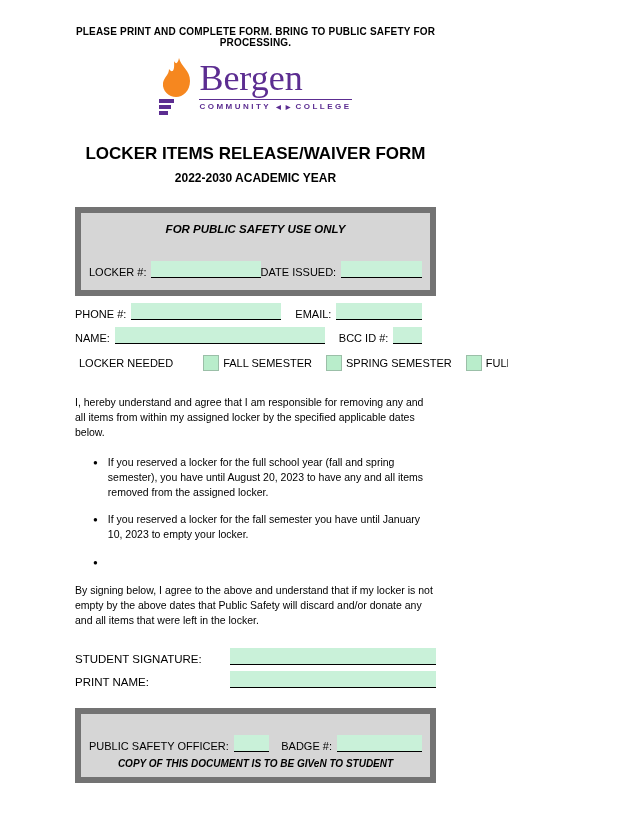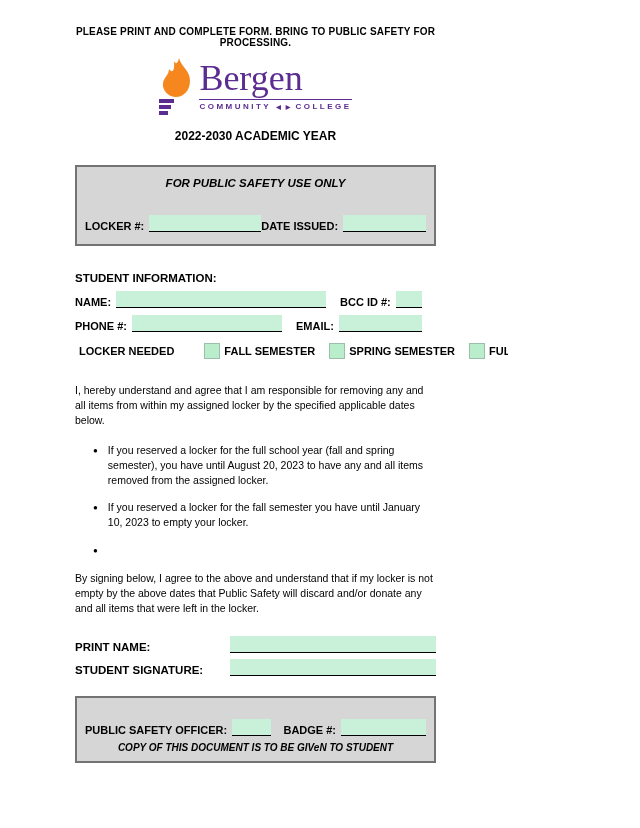--- a/index.html
+++ b/index.html
@@ -19,26 +19,26 @@
   .logo-text { margin-left:6px; color: var(--logo-purple,#5C2D91); }
   .wordmark { font-family:"Liberation Serif", serif; font-size:36px; line-height:40px; font-weight:500; }
   .logo-sub { display:flex; align-items:center; justify-content:center; gap:5px;
               font-size:8px; letter-spacing:2.5px; font-weight:bold; margin-top:1px;
               border-top:1px solid var(--logo-purple,#5C2D91); padding-top:2px; }
   .logo-arrow { font-size:6px; letter-spacing:0; }
 
   .doc-title { text-align:center; font-weight:bold; font-size:17px; margin-top:22px; }
   .doc-subtitle { text-align:center; font-weight:bold; font-size:12px; margin-top:7px; }
 
-  .gray-box { background: var(--box-gray,#d6d6d6); border:2px solid #737373; padding:10px 8px 12px 8px; }
+  .gray-box { background: var(--box-gray,#d6d6d6); border:6px solid #737373; padding:10px 8px 12px 8px; }
   .ps-box { margin-top:22px; }
   .ps-title { text-align:center; font-weight:bold; font-style:italic; font-size:11.5px; }
   .ps-row { display:flex; align-items:flex-end; margin-top:26px; }
 
-  .lbl { font-weight:bold; font-size:11px; white-space:nowrap; }
+  .lbl { font-weight:normal; font-size:11px; white-space:nowrap; }
   .field {
     display:inline-block; height:17px;
     background: var(--field-green,#c9f1d9);
     border-bottom:1px solid #000;
     margin-left:5px;
   }
   .w135 { width:135px; } .w100 { width:100px; } .w210 { width:210px; }
   .w150 { width:150px; } .w85 { width:85px; }
   .grow { flex:1 1 auto; }
   .spacer { flex:1 1 auto; }
@@ -88,46 +88,46 @@
       <div class="wordmark">Bergen</div>
       <div class="logo-sub">
         <span>COMMUNITY</span>
         <span class="logo-arrow">◀</span>
         <span class="logo-arrow">▶</span>
         <span>COLLEGE</span>
       </div>
     </div>
   </div>
 
+  <div class="doc-title">LOCKER ITEMS RELEASE/WAIVER FORM</div>
   <div class="doc-subtitle">2022-2030 ACADEMIC YEAR</div>
 
   <div class="gray-box ps-box">
     <div class="ps-title">FOR PUBLIC SAFETY USE ONLY</div>
     <div class="ps-row">
       <span class="lbl">LOCKER #:</span>
       <span class="field w135"></span>
       <span class="spacer"></span>
       <span class="lbl">DATE ISSUED:</span>
       <span class="field w100"></span>
     </div>
   </div>
 
-  <div class="section-heading">STUDENT INFORMATION:</div>
+
+  <div class="info-row">
+    <span class="lbl">PHONE #:</span>
+    <span class="field w150"></span>
+    <span class="lbl">EMAIL:</span>
+    <span class="field grow"></span>
+  </div>
 
   <div class="info-row">
     <span class="lbl">NAME:</span>
     <span class="field w210"></span>
     <span class="lbl">BCC ID #:</span>
-    <span class="field grow"></span>
-  </div>
-
-  <div class="info-row">
-    <span class="lbl">PHONE #:</span>
-    <span class="field w150"></span>
-    <span class="lbl">EMAIL:</span>
     <span class="field grow"></span>
   </div>
 
   <div class="cb-row">
     <span class="lbl">LOCKER NEEDED</span>
     <span class="cb-gap"></span>
     <span class="checkbox"></span>
     <span class="lbl">FALL SEMESTER</span>
     <span class="cb-gap2"></span>
     <span class="checkbox"></span>
@@ -150,25 +150,25 @@
     </div>
     <div class="bullet">
       <span class="dot">●</span>
     </div>
   </div>
 
   <div class="body-text closing">By signing below, I agree to the above and understand that if my locker is not empty by the above dates that Public Safety will discard and/or donate any and all items that were left in the locker.</div>
 
   <div class="sig-block">
     <div class="sig-row">
-      <span class="lbl">PRINT NAME:</span>
+      <span class="lbl">STUDENT SIGNATURE:</span>
       <span class="field"></span>
     </div>
     <div class="sig-row">
-      <span class="lbl">STUDENT SIGNATURE:</span>
+      <span class="lbl">PRINT NAME:</span>
       <span class="field"></span>
     </div>
   </div>
 
   <div class="gray-box officer-box">
     <div class="off-row">
       <span class="lbl">PUBLIC SAFETY OFFICER:</span>
       <span class="field grow"></span>
       <span class="lbl" style="margin-left:12px;">BADGE #:</span>
       <span class="field w85"></span>

